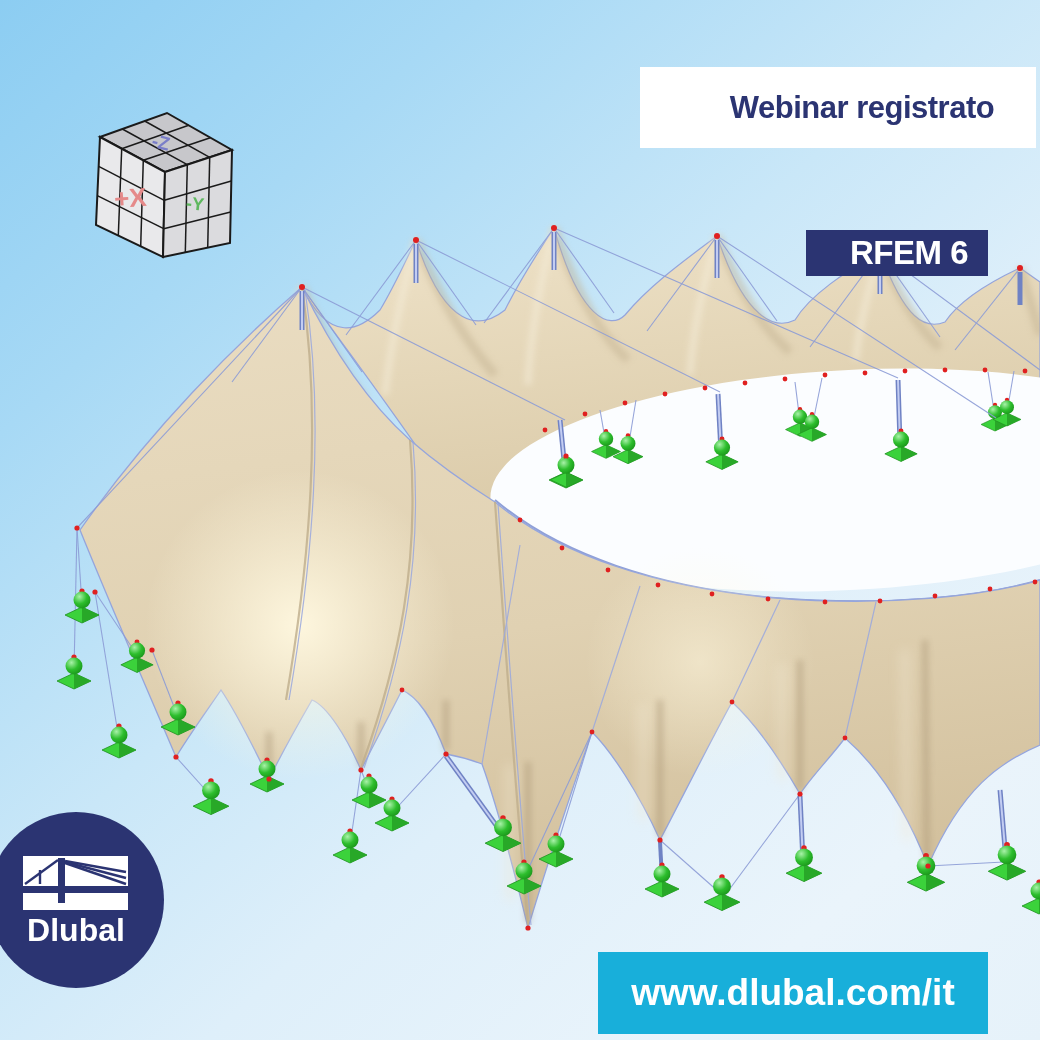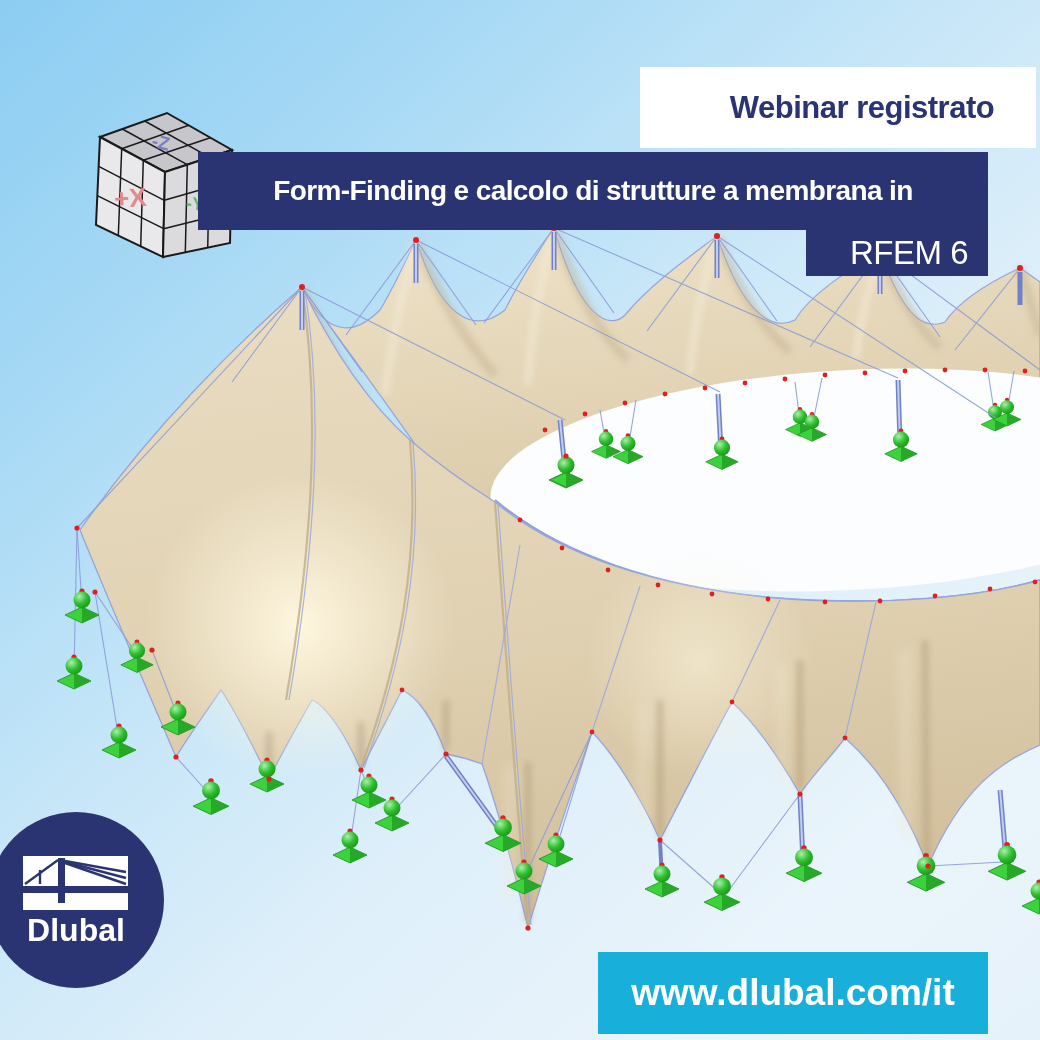--- a/index.html
+++ b/index.html
@@ -19,21 +19,21 @@
   .white-box span{color:var(--navy);font-weight:bold;font-size:31px;letter-spacing:-0.5px;}
   .navy-banner{
     position:absolute;left:198px;top:152px;width:790px;height:78px;background:var(--navy);
     display:flex;align-items:center;justify-content:center;
   }
   .navy-banner span{color:#fff;font-weight:bold;font-size:28px;letter-spacing:-0.6px;white-space:nowrap;}
   .rfem-box{
     position:absolute;left:806px;top:230px;width:182px;height:46px;background:var(--navy);
     display:flex;align-items:center;justify-content:flex-end;box-sizing:border-box;padding-right:20px;
   }
-  .rfem-box span{color:#fff;font-weight:normal;font-size:33px;letter-spacing:-0.5px;}
+  .rfem-box span{color:#fff;font-weight:bold;font-size:33px;letter-spacing:-0.5px;}
   .url-bar{
     position:absolute;left:598px;top:952px;width:390px;height:82px;background:var(--cyan);
     display:flex;align-items:center;justify-content:center;cursor:pointer;
   }
   .url-bar span{color:#fff;font-weight:bold;font-size:37px;letter-spacing:0px;white-space:nowrap;}
   .logo-circle{
     position:absolute;left:-12px;top:812px;width:176px;height:176px;border-radius:50%;
     background:var(--navy);
   }
   .logo-circle .brand{
@@ -406,23 +406,20 @@
       <text x="114" y="207" font-size="26" font-weight="bold" fill="#E58A8A" transform="rotate(-4 130 198)">+X</text>
       <text x="152" y="150" font-size="19" font-weight="bold" fill="#7A7EC8" transform="rotate(14 166 143)">-Z</text>
       <text x="186" y="210" font-size="18" font-weight="bold" fill="#5FB85F" transform="rotate(6 196 205)">-Y</text>
     </g>
   </svg>
 
   <div class="white-box">
     <span>Webinar registrato</span>
   </div>
 
-  <div class="navy-banner">
-    <span>Form-Finding e calcolo di strutture a membrana in</span>
-  </div>
 
   <div class="rfem-box">
     <span>RFEM 6</span>
   </div>
 
   <div class="url-bar">
     <span>www.dlubal.com/it</span>
   </div>
 
   <div class="logo-circle">

